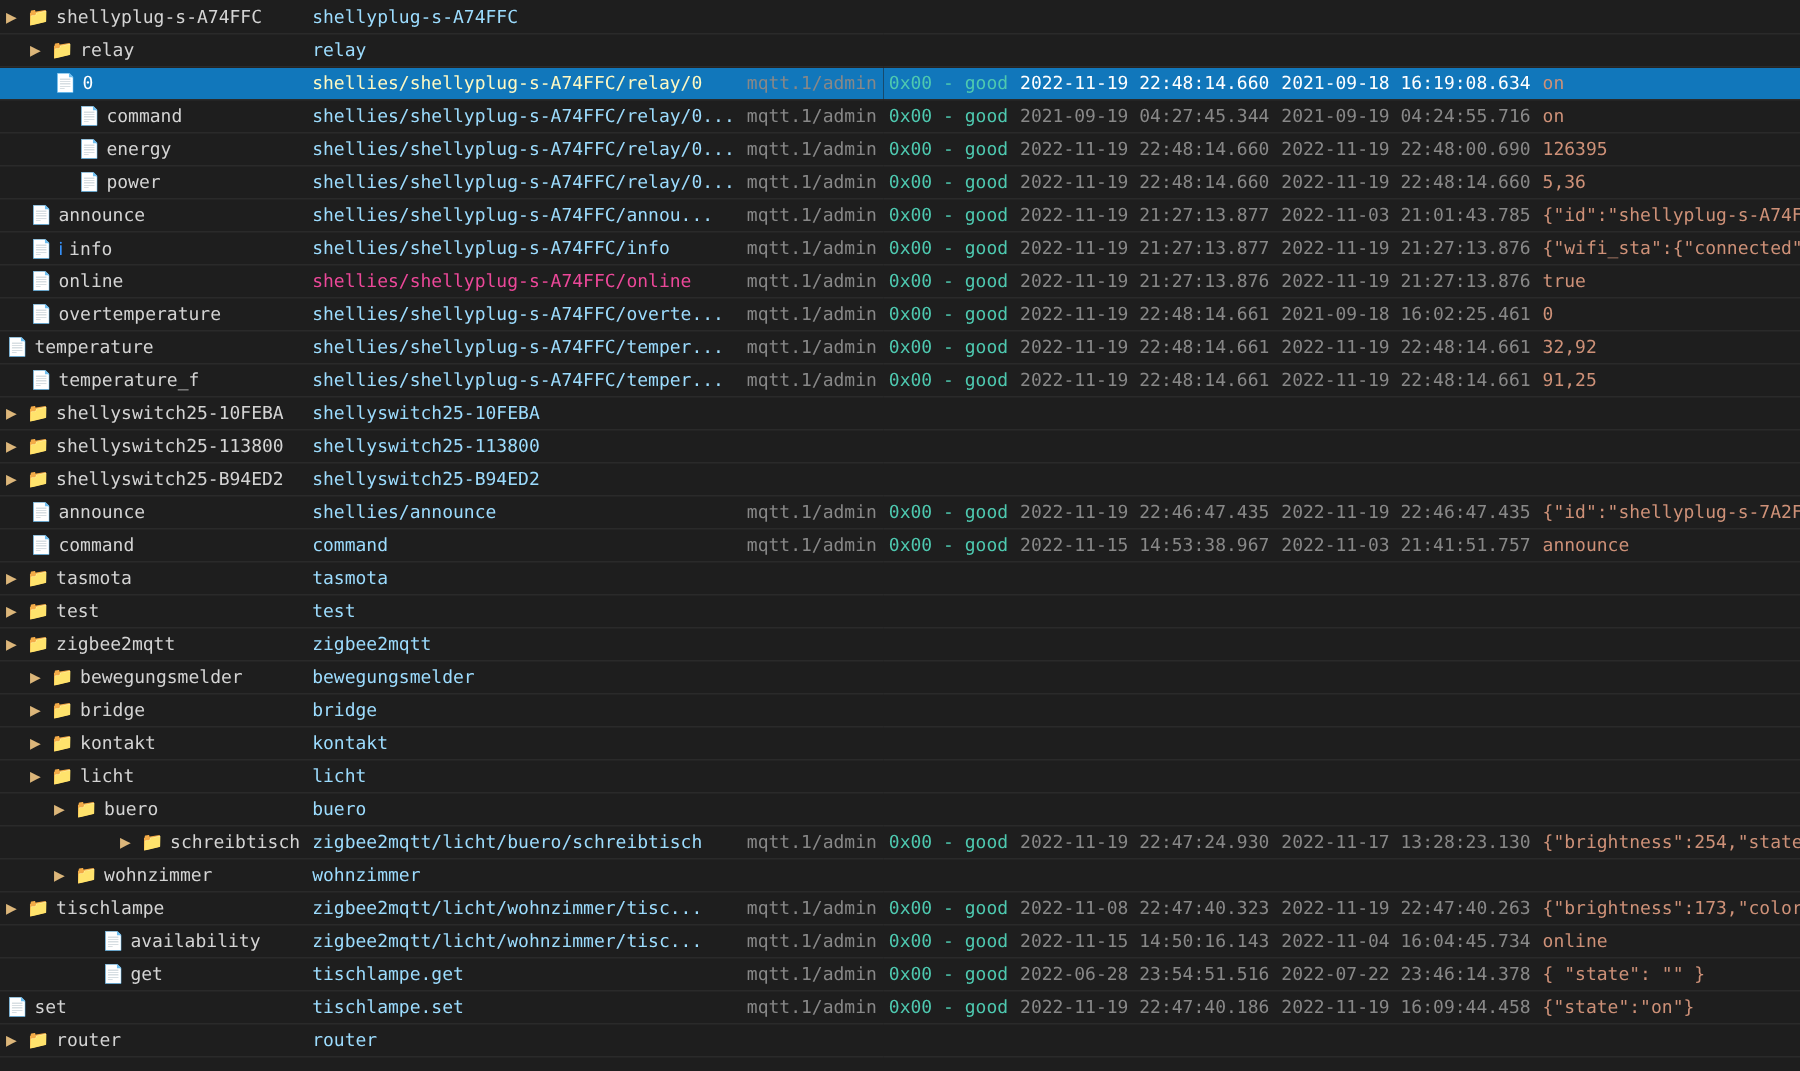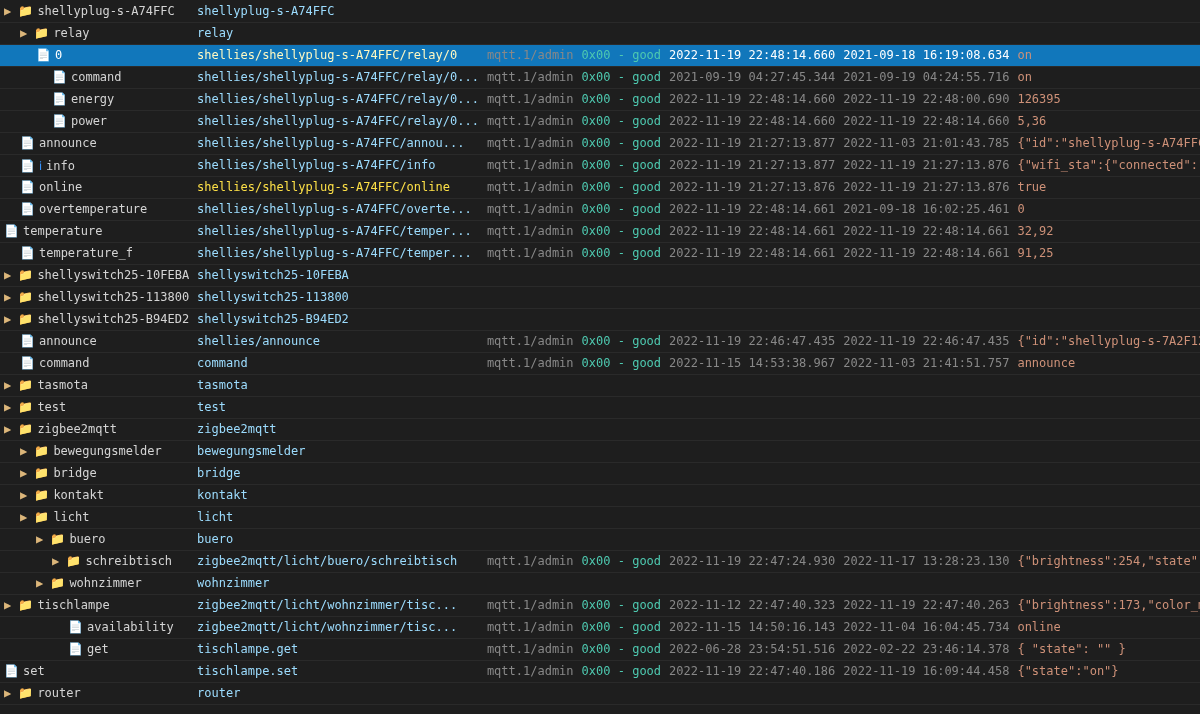--- a/index.html
+++ b/index.html
@@ -117,21 +117,21 @@
           <td class="col-name" style="padding-left: 20px;"><span style="color:#888;margin-right:4px;">📄</span><span style="color:#3794ff;margin-right:4px;cursor:pointer;">ℹ</span><span>info</span></td>
           <td class="col-topic" style="color: rgb(156, 220, 254);">shellies/shellyplug-s-A74FFC/info</td>
           <td class="col-user" style="color: rgb(136, 136, 136);">mqtt.1/admin</td>
           <td class="col-qos" style="color: rgb(78, 201, 176);">0x00 - good</td>
           <td class="col-ts1">2022-11-19 21:27:13.877</td>
           <td class="col-ts2">2022-11-19 21:27:13.876</td>
           <td class="col-value" style="color: rgb(206, 145, 120);">{"wifi_sta":{"connected":"tru...</td>
         </tr>
         <tr>
           <td class="col-name" style="padding-left: 20px;"><span style="color:#888;margin-right:4px;">📄</span><span>online</span></td>
-          <td class="col-topic" style="color: #fde047;">shellies/shellyplug-s-A74FFC/online</td>
+          <td class="col-topic" style="color: #ec4899;">shellies/shellyplug-s-A74FFC/online</td>
           <td class="col-user" style="color: rgb(136, 136, 136);">mqtt.1/admin</td>
           <td class="col-qos" style="color: rgb(78, 201, 176);">0x00 - good</td>
           <td class="col-ts1">2022-11-19 21:27:13.876</td>
           <td class="col-ts2">2022-11-19 21:27:13.876</td>
           <td class="col-value" style="color: rgb(206, 145, 120);">true</td>
         </tr>
         <tr>
           <td class="col-name" style="padding-left: 20px;"><span style="color:#888;margin-right:4px;">📄</span><span>overtemperature</span></td>
           <td class="col-topic" style="color: rgb(156, 220, 254);">shellies/shellyplug-s-A74FFC/overte...</td>
           <td class="col-user" style="color: rgb(136, 136, 136);">mqtt.1/admin</td>
@@ -269,21 +269,21 @@
         <tr>
           <td class="col-name" style="padding-left: 36px;"><span style="color:#dcb67a;margin-right:4px;">▶ 📁</span><span>buero</span></td>
           <td class="col-topic" style="color: rgb(156, 220, 254);">buero</td>
           <td class="col-user" style="color: rgb(136, 136, 136);"></td>
           <td class="col-qos"></td>
           <td class="col-ts1"></td>
           <td class="col-ts2"></td>
           <td class="col-value"></td>
         </tr>
         <tr>
-          <td class="col-name" style="padding-left: 52px;"><span style="color:#dcb67a;margin-right:4px;">▶ 📁</span><span>schreibtisch</span></td>
+          <td class="col-name" style="padding-left: 80px;"><span style="color:#dcb67a;margin-right:4px;">▶ 📁</span><span>schreibtisch</span></td>
           <td class="col-topic" style="color: rgb(156, 220, 254);">zigbee2mqtt/licht/buero/schreibtisch</td>
           <td class="col-user" style="color: rgb(136, 136, 136);">mqtt.1/admin</td>
           <td class="col-qos" style="color: rgb(78, 201, 176);">0x00 - good</td>
           <td class="col-ts1">2022-11-19 22:47:24.930</td>
           <td class="col-ts2">2022-11-17 13:28:23.130</td>
           <td class="col-value" style="color: rgb(206, 145, 120);">{"brightness":254,"state":"...</td>
         </tr>
         <tr>
           <td class="col-name" style="padding-left: 36px;"><span style="color:#dcb67a;margin-right:4px;">▶ 📁</span><span>wohnzimmer</span></td>
           <td class="col-topic" style="color: rgb(156, 220, 254);">wohnzimmer</td>
@@ -291,40 +291,40 @@
           <td class="col-qos"></td>
           <td class="col-ts1"></td>
           <td class="col-ts2"></td>
           <td class="col-value"></td>
         </tr>
         <tr>
           <td class="col-name" style=""><span style="color:#dcb67a;margin-right:4px;">▶ 📁</span><span>tischlampe</span></td>
           <td class="col-topic" style="color: rgb(156, 220, 254);">zigbee2mqtt/licht/wohnzimmer/tisc...</td>
           <td class="col-user" style="color: rgb(136, 136, 136);">mqtt.1/admin</td>
           <td class="col-qos" style="color: rgb(78, 201, 176);">0x00 - good</td>
-          <td class="col-ts1">2022-11-12 22:47:40.323</td>
+          <td class="col-ts1">2022-11-08 22:47:40.323</td>
           <td class="col-ts2">2022-11-19 22:47:40.263</td>
           <td class="col-value" style="color: rgb(206, 145, 120);">{"brightness":173,"color_m...</td>
         </tr>
         <tr>
           <td class="col-name" style="padding-left: 68px;"><span style="color:#888;margin-right:4px;">📄</span><span>availability</span></td>
           <td class="col-topic" style="color: rgb(156, 220, 254);">zigbee2mqtt/licht/wohnzimmer/tisc...</td>
           <td class="col-user" style="color: rgb(136, 136, 136);">mqtt.1/admin</td>
           <td class="col-qos" style="color: rgb(78, 201, 176);">0x00 - good</td>
           <td class="col-ts1">2022-11-15 14:50:16.143</td>
           <td class="col-ts2">2022-11-04 16:04:45.734</td>
           <td class="col-value" style="color: rgb(206, 145, 120);">online</td>
         </tr>
         <tr>
           <td class="col-name" style="padding-left: 68px;"><span style="color:#888;margin-right:4px;">📄</span><span>get</span></td>
           <td class="col-topic" style="color: rgb(156, 220, 254);">tischlampe.get</td>
           <td class="col-user" style="color: rgb(136, 136, 136);">mqtt.1/admin</td>
           <td class="col-qos" style="color: rgb(78, 201, 176);">0x00 - good</td>
           <td class="col-ts1">2022-06-28 23:54:51.516</td>
-          <td class="col-ts2">2022-02-22 23:46:14.378</td>
+          <td class="col-ts2">2022-07-22 23:46:14.378</td>
           <td class="col-value" style="color: rgb(206, 145, 120);">{ "state": "" }</td>
         </tr>
         <tr>
           <td class="col-name" style=" margin-left: 28px;"><span style="color:#888;margin-right:4px;">📄</span><span>set</span></td>
           <td class="col-topic" style="color: rgb(156, 220, 254);">tischlampe.set</td>
           <td class="col-user" style="color: rgb(136, 136, 136);">mqtt.1/admin</td>
           <td class="col-qos" style="color: rgb(78, 201, 176);">0x00 - good</td>
           <td class="col-ts1">2022-11-19 22:47:40.186</td>
           <td class="col-ts2">2022-11-19 16:09:44.458</td>
           <td class="col-value" style="color: rgb(206, 145, 120);">{"state":"on"}</td>

